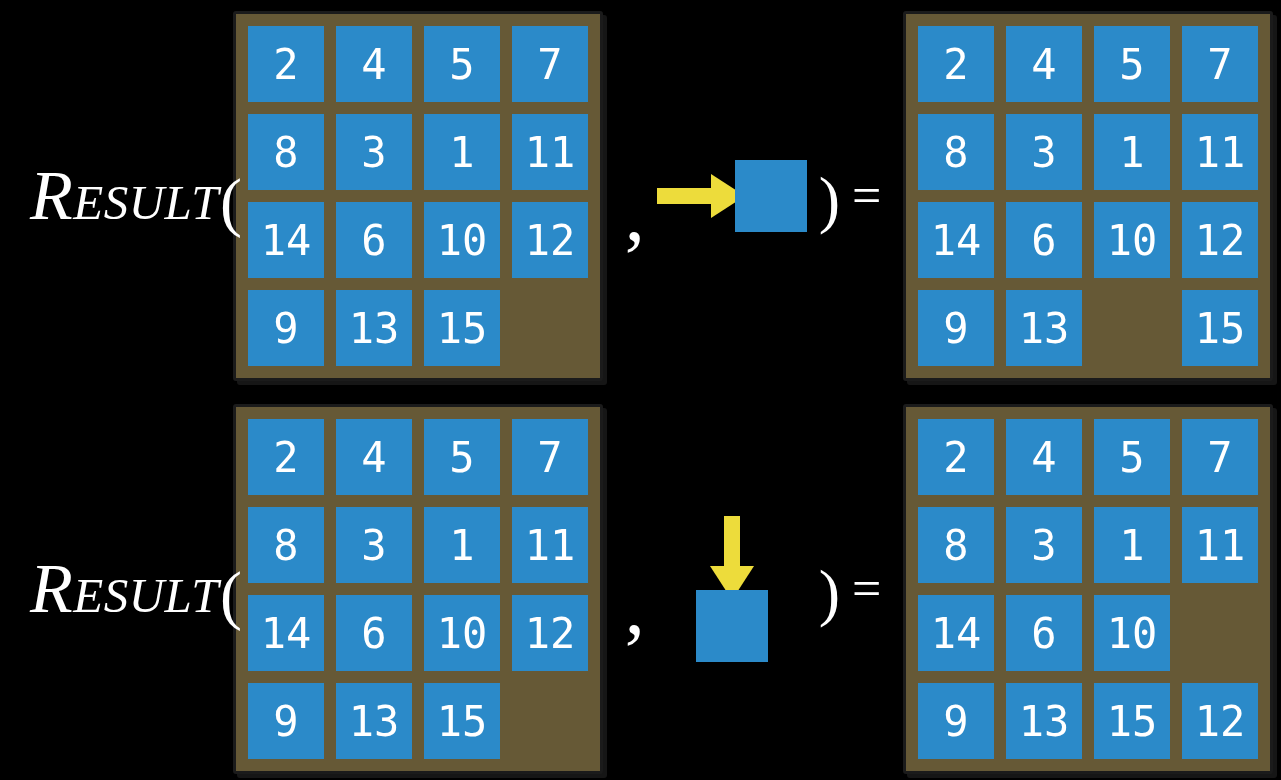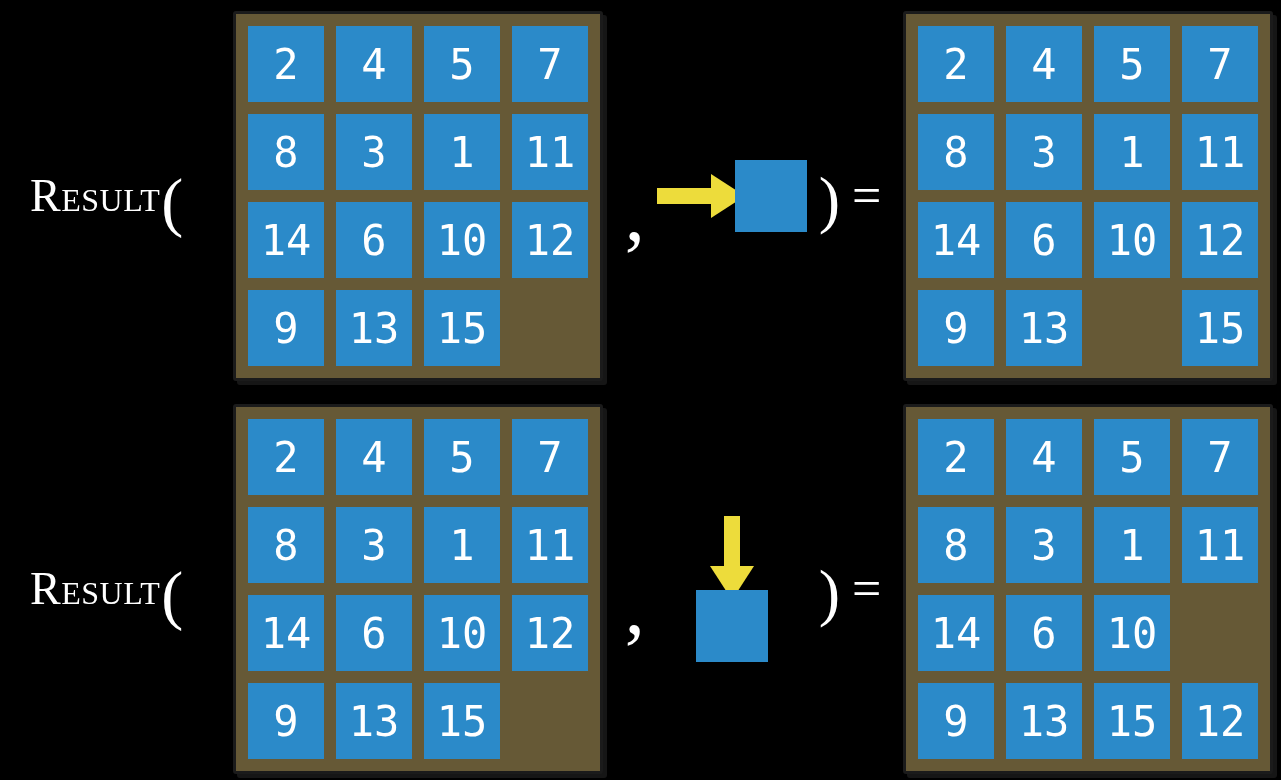--- a/index.html
+++ b/index.html
@@ -33,24 +33,25 @@
     width: 233px;
     box-sizing: border-box;
     padding-left: 30px;
     display: flex;
     align-items: center;
     color: #ffffff;
     font-family: "Liberation Serif", serif;
     white-space: nowrap;
   }
   .fn-name {
-    font-size: 46px;
+    font-size: 70px;
     font-variant: small-caps;
     letter-spacing: 0.5px;
     line-height: 1;
+    font-style: italic;
   }
   .fn-paren {
     font-size: 66px;
     line-height: 1;
     transform: translateY(6px);
     margin-left: 1px;
   }
   
   .board {
     flex: 0 0 370px;

